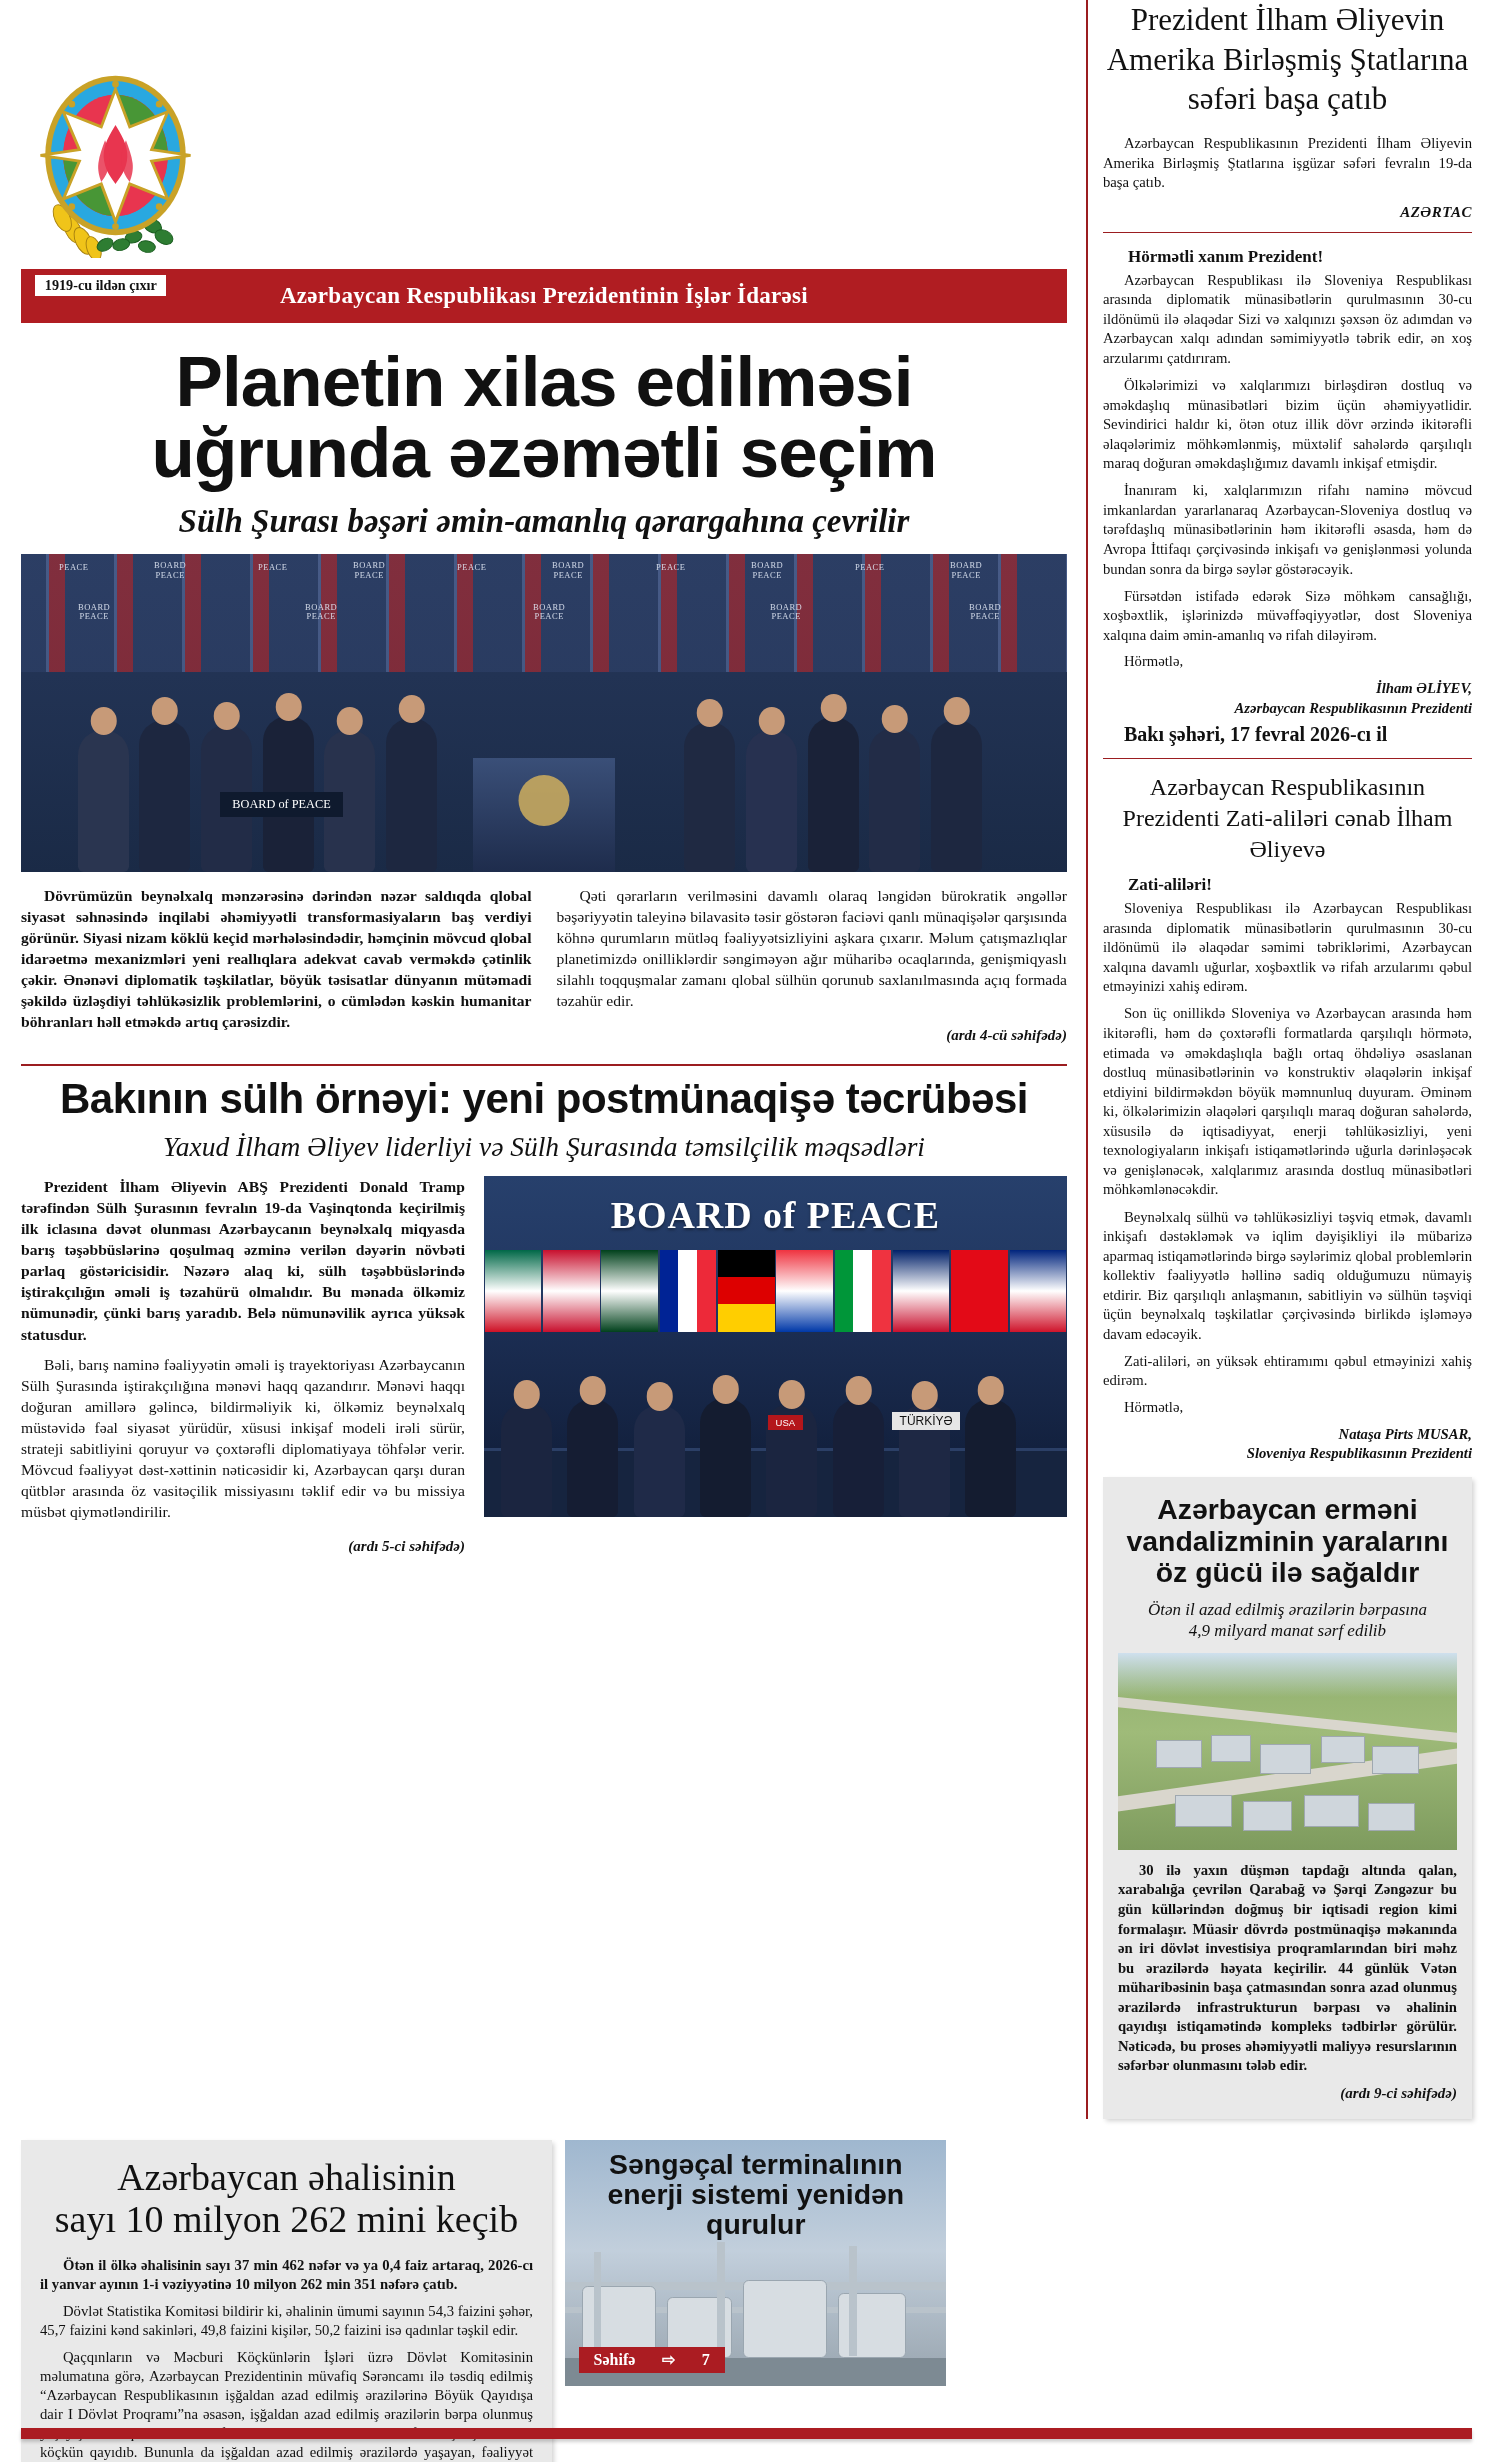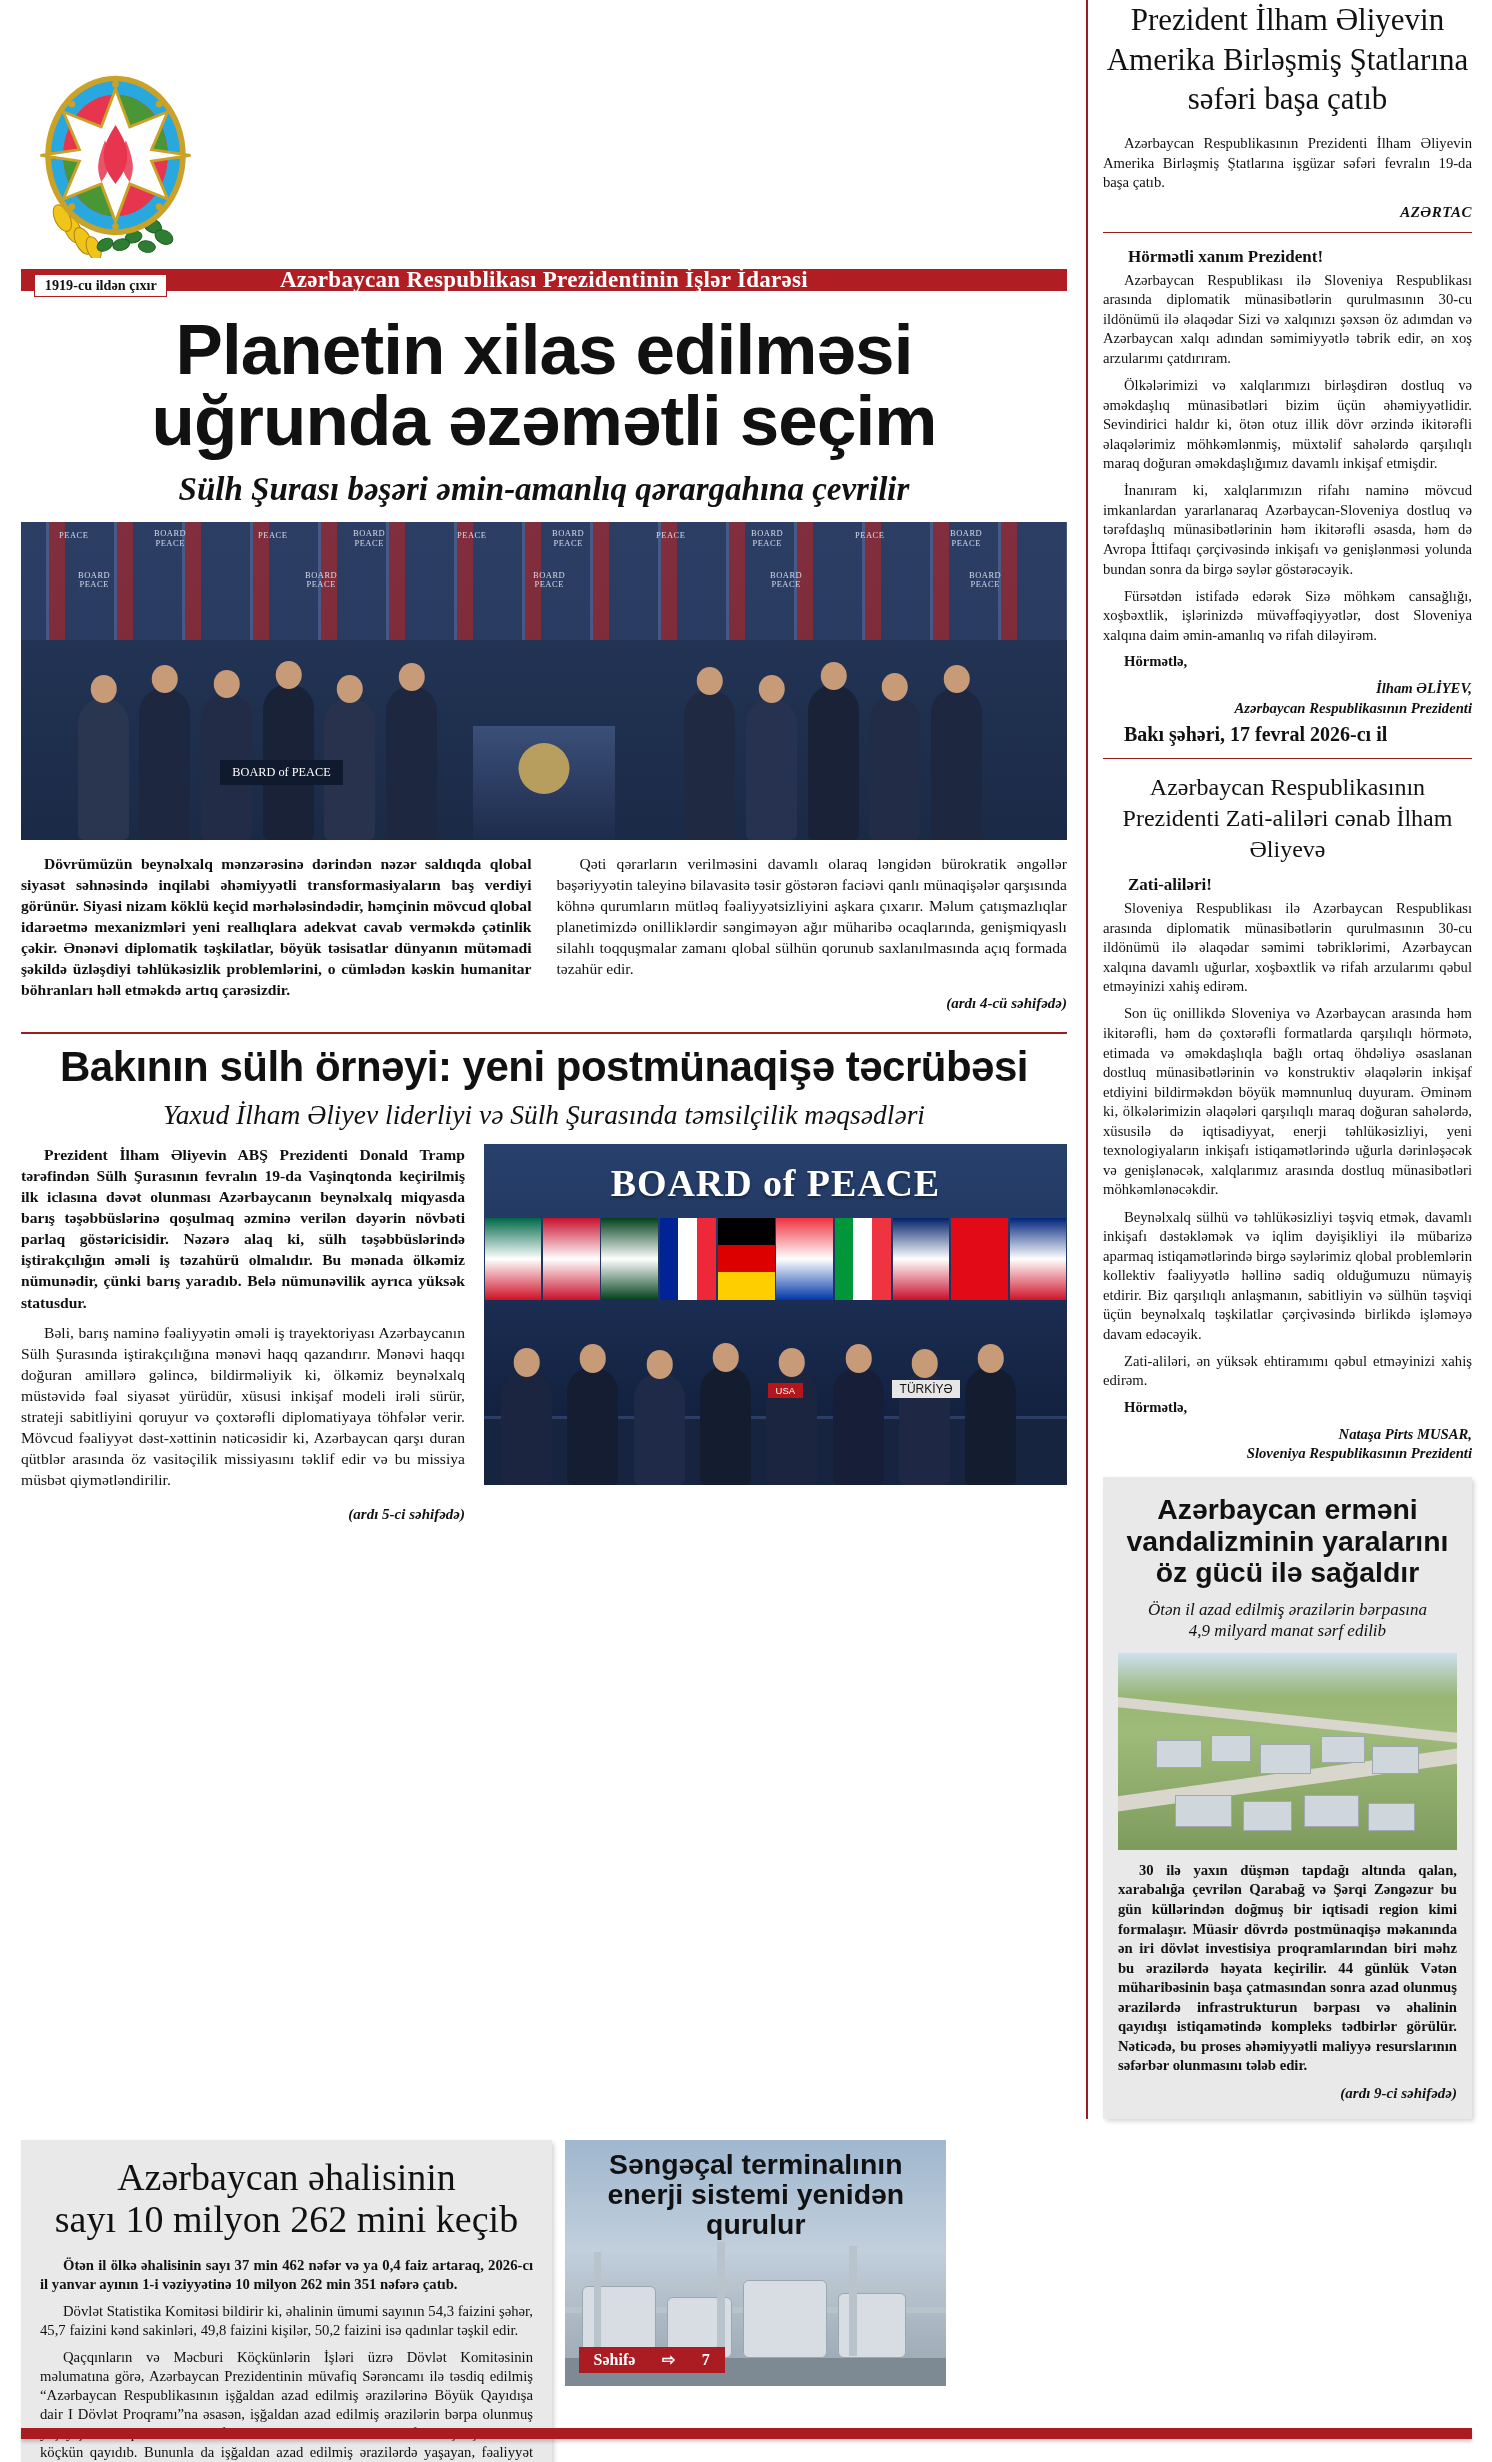--- a/index.html
+++ b/index.html
@@ -20,24 +20,24 @@
   
   .rail{width:391px;margin-left:19px;border-left:2.8px solid #9b1d20;padding-left:15px;box-sizing:border-box;}
   .rail-h1{font-family:"Liberation Serif",serif;font-size:31px;line-height:1.28;text-align:center;margin:0 0 15px 0;font-weight:normal;}
   .rail-p{font-size:14.7px;line-height:1.33;text-align:justify;text-indent:21px;margin:0 0 7.6px 0;font-family:"Liberation Serif",serif;}
   .rail-src{text-align:right;font-style:italic;font-weight:bold;font-size:15px;margin:11.4px 0 0 0;letter-spacing:0.5px;}
   .rail-rule{border:0;border-top:1.9px solid #9b1d20;margin:11.4px 0 13.3px 0;}
   .rail-h2{font-family:"Liberation Serif",serif;font-size:24px;line-height:1.3;text-align:center;margin:0 0 9.5px 0;font-weight:normal;}
   .rail-sal{font-weight:bold;font-size:17px;margin:4px;text-indent:21px;}
   .rail-sign{text-align:right;font-style:italic;font-weight:bold;font-size:14.7px;line-height:1.3;margin:9.5px 0 0 0;}
   .rail-place{font-weight:bold;font-size:20px;margin:5.7px 0 0 0;text-indent:21px;}
-  .rail-horm{font-weight:bold;font-size:14.7px;text-indent:21px;margin:0;}
-
-  
-  .banner{position:relative;background:#b01d22;height:22px;margin-top:11.4px;display:flex;align-items:center;justify-content:center;}
+  .rail-horm{font-weight:normal;font-size:14.7px;text-indent:21px;margin:0;}
+
+  
+  .banner{position:relative;background:#b01d22;height:54px;margin-top:11.4px;display:flex;align-items:center;justify-content:center;}
   .banner-badge{position:absolute;left:13.3px;top:4.7px;background:#fff;border:0.9px solid #b01d22;padding:1.9px 9.5px;font-size:14.2px;font-weight:bold;font-family:"Liberation Serif",serif;}
   .banner-txt{color:#fff;font-weight:bold;font-size:23px;font-family:"Liberation Serif",serif;letter-spacing:0.3px;}
 
   
   .main{width:1060px;}
   .lead-h1{font-family:"Liberation Sans",sans-serif;font-weight:bold;font-size:71px;line-height:1.0;text-align:center;margin:23px 0 0 0;letter-spacing:-0.9px;}
   .lead-sub{font-family:"Liberation Serif",serif;font-style:italic;font-weight:bold;font-size:33px;text-align:center;margin:15px 0 13.3px 0;}
 
   
   .photo{position:relative;overflow:hidden;background:#1b2a47;}

